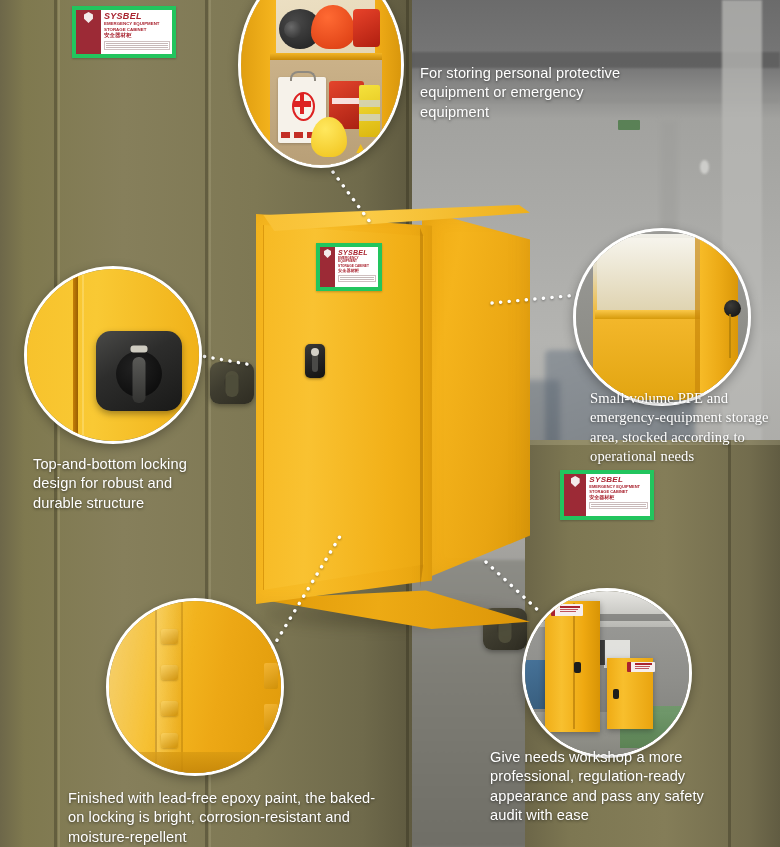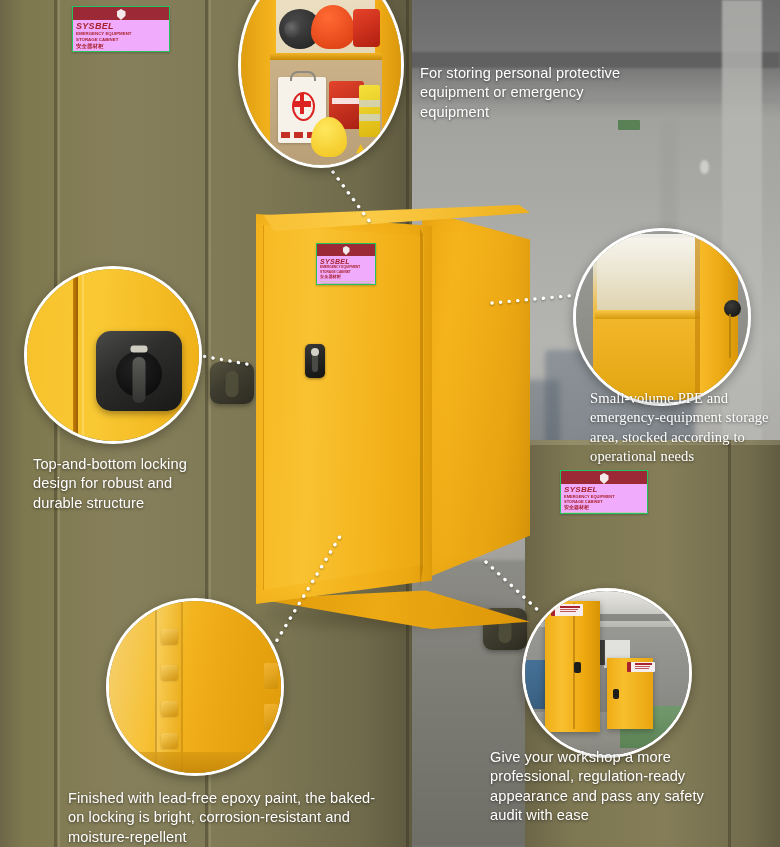--- a/index.html
+++ b/index.html
@@ -43,22 +43,22 @@
   
   .bg-lock{position:absolute;width:44px;height:42px;border-radius:9px;
     background:linear-gradient(145deg,#55523f 0%,#3e3c2f 45%,#2e2c22 100%);
     box-shadow:0 2px 5px rgba(0,0,0,.35);}
   .bg-lock .knob{position:absolute;left:50%;top:52%;transform:translate(-50%,-50%);
     width:13px;height:26px;border-radius:6px;background:#56543f;opacity:.75;}
   .bg-lock .dial{position:absolute;left:50%;top:30%;transform:translateX(-50%);
     width:16px;height:16px;border-radius:50%;background:#3a382c;}
 
   
-  .sysbel{position:absolute;background:#f0abfc;border:1px solid #22c55e;
-    display:flex;box-shadow:0 1px 2px rgba(0,0,0,.22);overflow:hidden;flex-direction:column;}
+  .sysbel{position:absolute;background:#ffffff;border:4px solid #22c55e;
+    display:flex;box-shadow:0 1px 2px rgba(0,0,0,.22);overflow:hidden;}
   .sysbel .sb-left{background:#9c2a36;flex:0 0 26%;display:flex;flex-direction:column;
     align-items:center;justify-content:flex-start;padding-top:2px;}
   .sysbel .sb-shield{width:9px;height:11px;background:#f4eaea;
     clip-path:polygon(50% 0,100% 22%,100% 62%,50% 100%,0 62%,0 22%);}
   .sysbel .sb-right{flex:1;padding:2px 2px 1px 3px;display:flex;flex-direction:column;gap:1px;}
   .sysbel .sb-brand{color:#a9232f;font-weight:bold;font-style:italic;letter-spacing:.3px;line-height:1;}
   .sysbel .sb-sub{color:#a9232f;line-height:1.05;font-weight:bold;}
   .sysbel .sb-cn{color:#a9232f;font-weight:bold;line-height:1;}
   .sysbel .sb-box{border:1px solid #cfc0c0;margin-top:1px;padding:1px;
     display:flex;flex-direction:column;gap:1px;}
@@ -440,15 +440,15 @@
   </div>
 
   <div class="caption" style="left:420px;top:64px;width:215px;">For storing personal protective equipment or emergency equipment</div>
 
   <div class="caption" style="left:33px;top:455px;width:190px;">Top-and-bottom locking design for robust and durable structure</div>
 
   <div class="caption" style="left:590px;top:389px;width:190px;font-family:Liberation Serif, serif;">Small-volume PPE and emergency-equipment storage area, stocked according to operational needs</div>
 
   <div class="caption" style="left:68px;top:789px;width:310px;">Finished with lead-free epoxy paint, the baked-on locking is bright, corrosion-resistant and moisture-repellent</div>
 
-  <div class="caption" style="left:490px;top:748px;width:250px;">Give your workshop a more professional, regulation-ready appearance and pass any safety audit with ease</div>
+  <div class="caption" style="left:490px;top:748px;width:250px;">Give needs workshop a more professional, regulation-ready appearance and pass any safety audit with ease</div>
 
 </div>
 
 </body></html>

